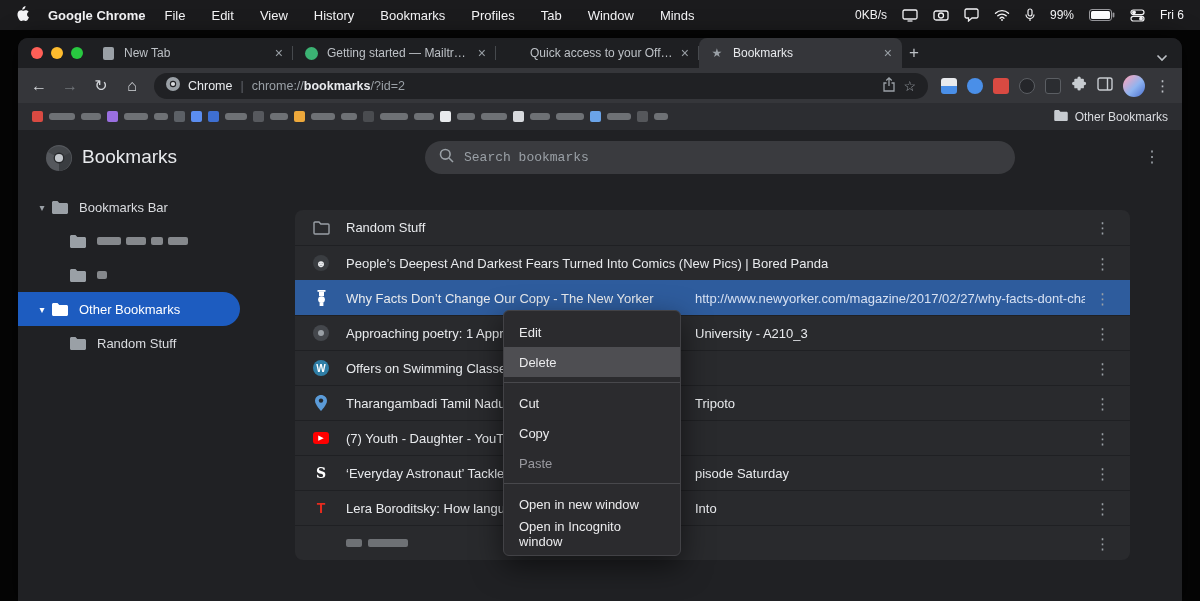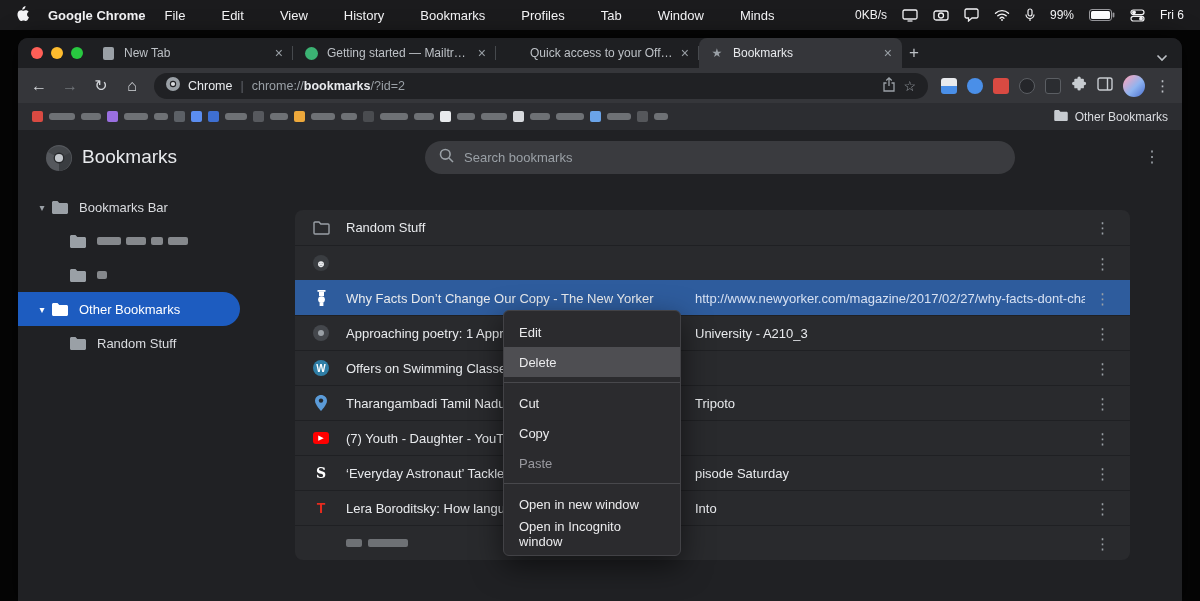--- a/index.html
+++ b/index.html
@@ -60,21 +60,21 @@
   .bkbar{height:27px;background:#2c2d31;display:flex;align-items:center;padding:0 14px;gap:6px}
   .seg-icon{width:11px;height:11px;border-radius:2px;flex:none}
   .seg-bar{height:7px;border-radius:3px;background:#6e7175;flex:none}
   .bkbar-right{margin-left:auto;display:flex;align-items:center;gap:7px;color:#dadce0;font-size:12px;white-space:nowrap}
 
   
   .pagehead{height:55px;position:relative;background:#202124}
   .ph-logo{position:absolute;left:28px;top:15px}
   .ph-title{position:absolute;left:64px;top:16px;font-size:19px;color:#e8eaed}
   .searchbar{position:absolute;left:407px;top:11px;width:590px;height:33px;background:#3a3b3f;border-radius:17px;display:flex;align-items:center;padding:0 14px;gap:10px}
-  .searchbar input{flex:1;background:transparent;border:none;outline:none;color:#e8eaed;font-size:13px;font-family:Liberation Sans, sans-serif}
+  .searchbar input{flex:1;background:transparent;border:none;outline:none;color:#e8eaed;font-size:13px;font-family:Liberation Mono, monospace}
   .searchbar input::placeholder{color:#9aa0a6}
   .ph-kebab{position:absolute;right:22px;top:17px;color:#9aa0a6;font-size:16px}
 
   
   .content{position:absolute;left:0;right:0;top:147px;bottom:0;background:#202124}
 
   .tree{position:absolute;left:0;top:5px;width:262px}
   .tree-row{height:34px;display:flex;align-items:center;font-size:13px;color:#dadce0}
   .tree-caret{width:20px;text-align:center;color:#9aa0a6;font-size:10px;flex:none}
   .tree-caret.empty{visibility:hidden}
@@ -108,21 +108,21 @@
 
 <div class="screen">
 
   <div class="menubar">
     <div class="mb-left">
       <span><svg width="13" height="16" viewBox="0 0 14 17" fill="#f5f5f7">
             <path d="M9.3 2.6c.6-.7 1-1.7.9-2.6-.9.1-1.9.6-2.5 1.3-.5.6-1 1.6-.9 2.5 1 .1 1.9-.5 2.5-1.2z"></path>
             <path d="M11.9 9c0-2 1.6-3 1.7-3-.9-1.4-2.3-1.6-2.8-1.6-1.2-.1-2.3.7-2.9.7-.6 0-1.5-.7-2.5-.7-1.3 0-2.5.8-3.2 2-1.3 2.3-.3 5.8 1 7.7.6.9 1.4 2 2.4 1.9 1 0 1.3-.6 2.5-.6s1.5.6 2.5.6 1.7-1 2.3-1.9c.7-1.1 1-2.1 1-2.2-.1 0-2-.8-2-2.9z"></path>
           </svg></span>
       <span class="mb-app">Google Chrome</span>
-      <span style="display:flex;gap:36px">
+      <span style="display:flex;gap:26px">
           <span class="mb-item">File</span>
           <span class="mb-item">Edit</span>
           <span class="mb-item">View</span>
           <span class="mb-item">History</span>
           <span class="mb-item">Bookmarks</span>
           <span class="mb-item">Profiles</span>
           <span class="mb-item">Tab</span>
           <span class="mb-item">Window</span>
           <span class="mb-item">Minds</span>
         </span>
@@ -388,20 +388,21 @@
                 <path d="M1 2a1 1 0 0 1 1-1h4l1.8 2H15a1 1 0 0 1 1 1v8a1 1 0 0 1-1 1H2a1 1 0 0 1-1-1z"></path>
               </svg>
             </span>
             <span class="row-title">Random Stuff</span>
             <span class="row-kebab">⋮</span>
           </div>
           <div class="row">
             <span class="row-fav">
               <span class="fv circ" style="background:#3a3d41;color:#e8eaed;font-size:10px">☻</span>
             </span>
+            <span class="row-title">People’s Deepest And Darkest Fears Turned Into Comics (New Pics) | Bored Panda</span>
             <span class="row-kebab">⋮</span>
           </div>
           <div class="row selected">
             <span class="row-fav">
               <svg width="13" height="16" viewBox="0 0 13 16">
                 <g fill="#fff">
                   <rect x="2.5" y="0" width="8" height="1.8"></rect>
                   <rect x="4" y="1.8" width="5" height="4.2"></rect>
                   <circle cx="6.5" cy="9.6" r="3.4"></circle>
                   <rect x="4.6" y="12.6" width="3.8" height="3.4"></rect>

